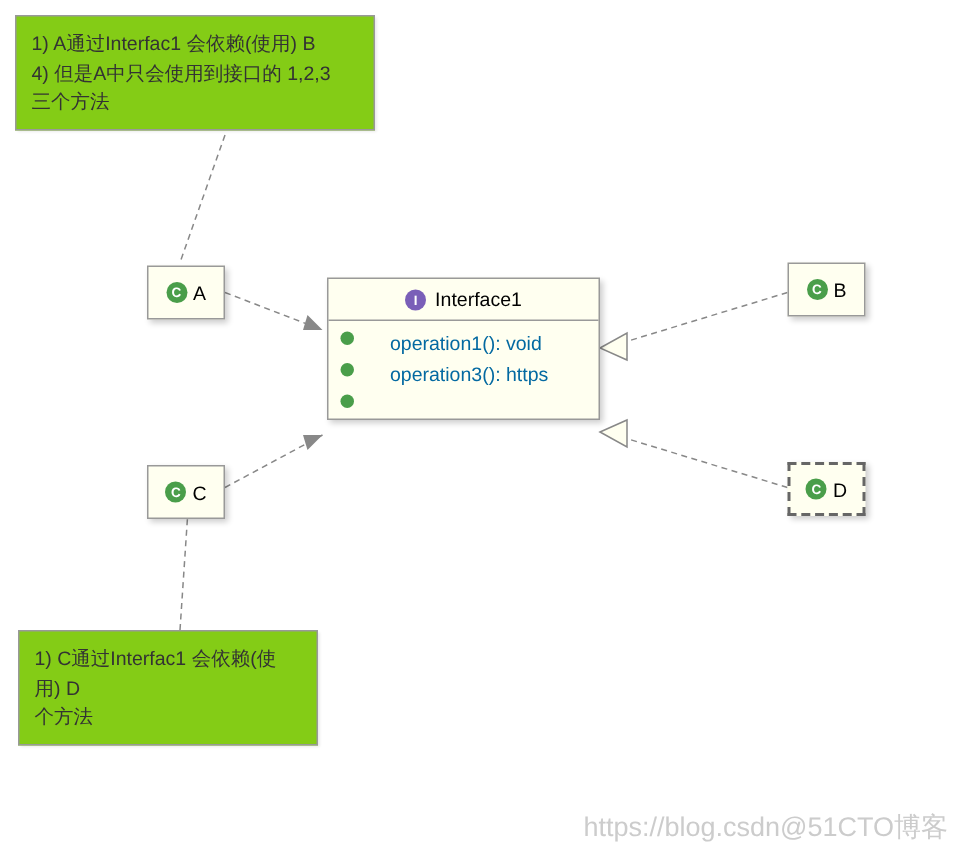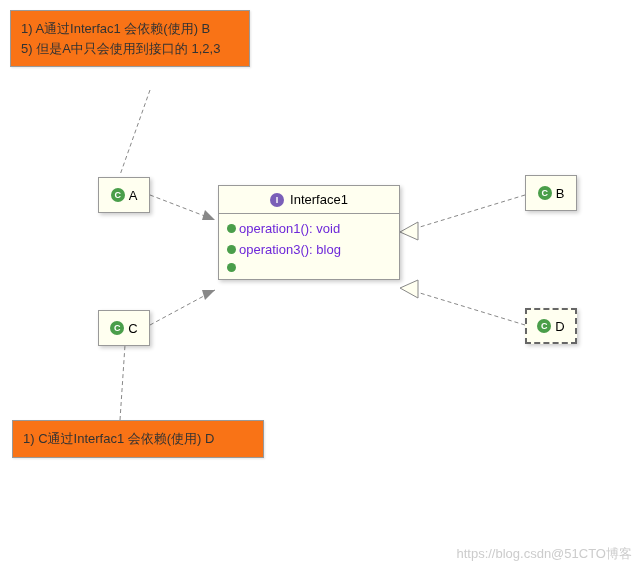--- a/index.html
+++ b/index.html
@@ -8,21 +8,21 @@
     padding: 0;
     font-family: Arial, sans-serif;
     font-size: 13px;
     background: #fff;
     position: relative;
     width: 642px;
     height: 571px;
   }
   .note {
     position: absolute;
-    background: #f97316;
+    background: #84cc16;
     border: 1px solid #999;
     padding: 8px 10px;
     line-height: 1.5;
     color: #333;
     box-shadow: 1px 1px 2px rgba(0,0,0,0.1);
   }
   .class-box {
     position: absolute;
     background: #fffff0;
     border: 1px solid #999;
@@ -54,23 +54,23 @@
     align-items: center;
     justify-content: center;
     gap: 6px;
   }
   .interface-body {
     padding: 4px 0;
   }
   .operation {
     padding: 3px 8px;
     display: flex;
-    align-items: center;
-    gap: 3px;
-    color: #6d28d9;
+    align-items: flex-start;
+    gap: 24px;
+    color: #0369a1;
   }
   .icon-circle {
     display: inline-flex;
     width: 14px;
     height: 14px;
     border-radius: 50%;
     align-items: center;
     justify-content: center;
     font-size: 9px;
     font-weight: bold;
@@ -91,21 +91,21 @@
     left: 0;
     width: 642px;
     height: 571px;
     pointer-events: none;
   }
   .watermark {
     position: absolute;
     bottom: 8px;
     right: 10px;
     color: #ccc;
-    font-size: 13px;
+    font-size: 18px;
   }
 </style>
 </head>
 <body>
 
 <svg class="connector">
 
   <line x1="150" y1="90" x2="120" y2="175" stroke="#888" stroke-width="1" stroke-dasharray="4,3"></line>
 
   <line x1="150" y1="195" x2="215" y2="220" stroke="#888" stroke-width="1" stroke-dasharray="4,3"></line>
@@ -118,21 +118,22 @@
   <polygon points="400,232 418,222 418,240" fill="#fffff0" stroke="#888" stroke-width="1"></polygon>
 
   <line x1="525" y1="325" x2="410" y2="290" stroke="#888" stroke-width="1" stroke-dasharray="4,3"></line>
   <polygon points="400,288 418,280 418,298" fill="#fffff0" stroke="#888" stroke-width="1"></polygon>
 
   <line x1="120" y1="420" x2="125" y2="345" stroke="#888" stroke-width="1" stroke-dasharray="4,3"></line>
 </svg>
 
 <div class="note" style="left:10px; top:10px; width:240px;">
   <div>1) A通过Interfac1 会依赖(使用) B</div>
-  <div>5) 但是A中只会使用到接口的 1,2,3</div>
+  <div>4) 但是A中只会使用到接口的 1,2,3</div>
+  <div>三个方法</div>
 </div>
 
 <div class="class-box small" style="left:98px; top:177px;">
   <span class="icon-circle icon-c">C</span>
   <span>A</span>
 </div>
 
 <div class="class-box small" style="left:525px; top:175px;">
   <span class="icon-circle icon-c">C</span>
   <span>B</span>
@@ -153,25 +154,26 @@
     <span class="icon-circle icon-i">I</span>
     <span>Interface1</span>
   </div>
   <div class="interface-body">
     <div class="operation">
       <span class="icon-dot"></span>
       <span>operation1(): void</span>
     </div>
     <div class="operation">
       <span class="icon-dot"></span>
-      <span>operation3(): blog</span>
+      <span>operation3(): https</span>
     </div>
     <div class="operation">
       <span class="icon-dot"></span>
     </div>
   </div>
 </div>
 
-<div class="note" style="left:12px; top:420px; width:252px;">
+<div class="note" style="left:12px; top:420px; width:200px;">
   <div>1) C通过Interfac1 会依赖(使用) D</div>
+  <div>个方法</div>
 </div>
 
 <div class="watermark">https://blog.csdn@51CTO博客</div>
 
 </body></html>

